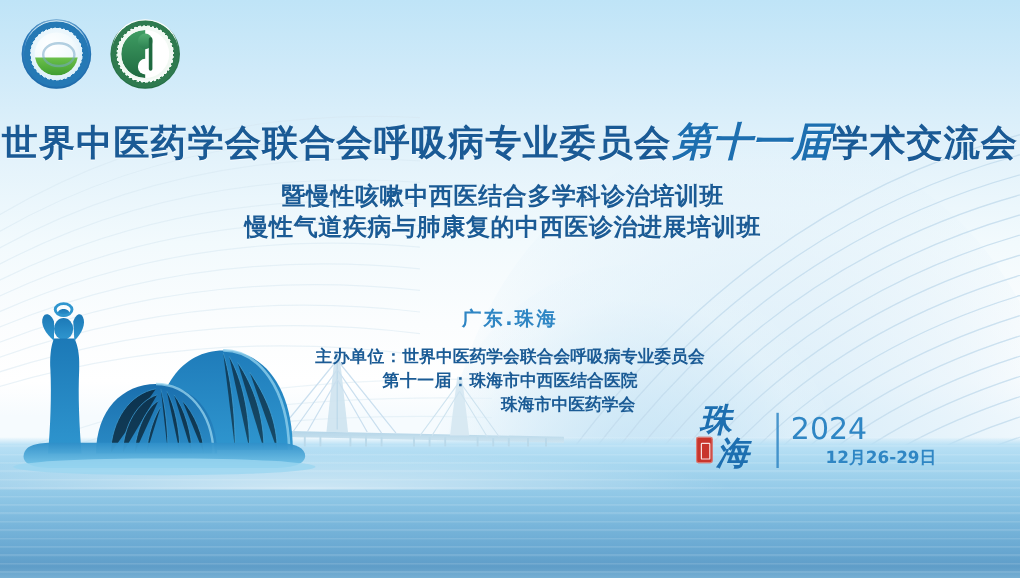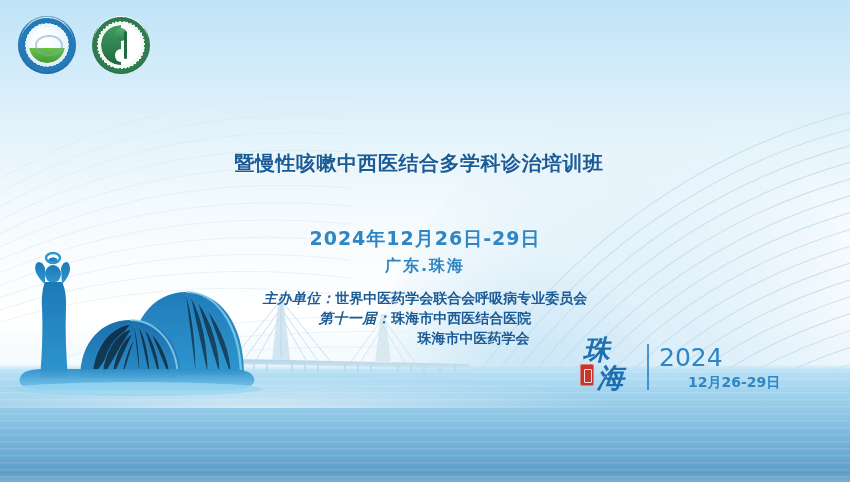--- a/index.html
+++ b/index.html
@@ -161,21 +161,21 @@
   .city{
     position:absolute;left:0;right:0;top:256px;text-align:center;
     font-size:16px;font-weight:700;color:#2f86c4;letter-spacing:2px;
   }
 
   .orgs{
     position:absolute;left:0;right:0;top:288px;text-align:center;
     font-size:14px;line-height:20px;font-weight:700;color:#1b5b95;
   }
   .orgrow{white-space:nowrap;}
-  .orgrow .lbl{letter-spacing:.5px;font-style:italic;}
+  .orgrow .lbl{letter-spacing:.5px;}
   .orgrow.indent{padding-left:86px;margin-left:11px;}
 
   
   .brand{
     position:absolute;left:575px;top:336px;display:flex;align-items:center;gap:10px;
   }
   .brand .calli-zh{
     position:relative;width:62px;height:62px;
     font-family:"DejaVu Serif","Liberation Serif",serif;
     color:#1d6fb0;font-weight:700;font-style:italic;
@@ -381,24 +381,25 @@
       <div class="ringg"></div>
       <div class="yy">
         <div class="half"></div>
         <div class="dot1"></div>
         <div class="dot2"></div>
         <div class="rod"></div>
       </div>
     </div>
   </div>
 
+  <div class="title"><span>世界中医药学会联合会呼吸病专业委员会</span><span class="calli">第十一届</span><span>学术交流会</span></div>
 
   <div class="subtitle sub1">暨慢性咳嗽中西医结合多学科诊治培训班</div>
-
-  <div class="datebig">2024年12月26日-29日</div>
+  <div class="subtitle sub2">慢性气道疾病与肺康复的中西医诊治进展培训班</div>
+
   <div class="city">广东.珠海</div>
 
   <div class="orgs">
     <div class="orgrow"><span class="lbl">主办单位：</span><span>世界中医药学会联合会呼吸病专业委员会</span></div>
     <div class="orgrow"><span class="lbl">第十一届：</span><span>珠海市中西医结合医院</span></div>
     <div class="orgrow indent"><span class="lbl"></span><span>珠海市中医药学会</span></div>
   </div>
 
   <div class="brand">
     <div class="calli-zh">

